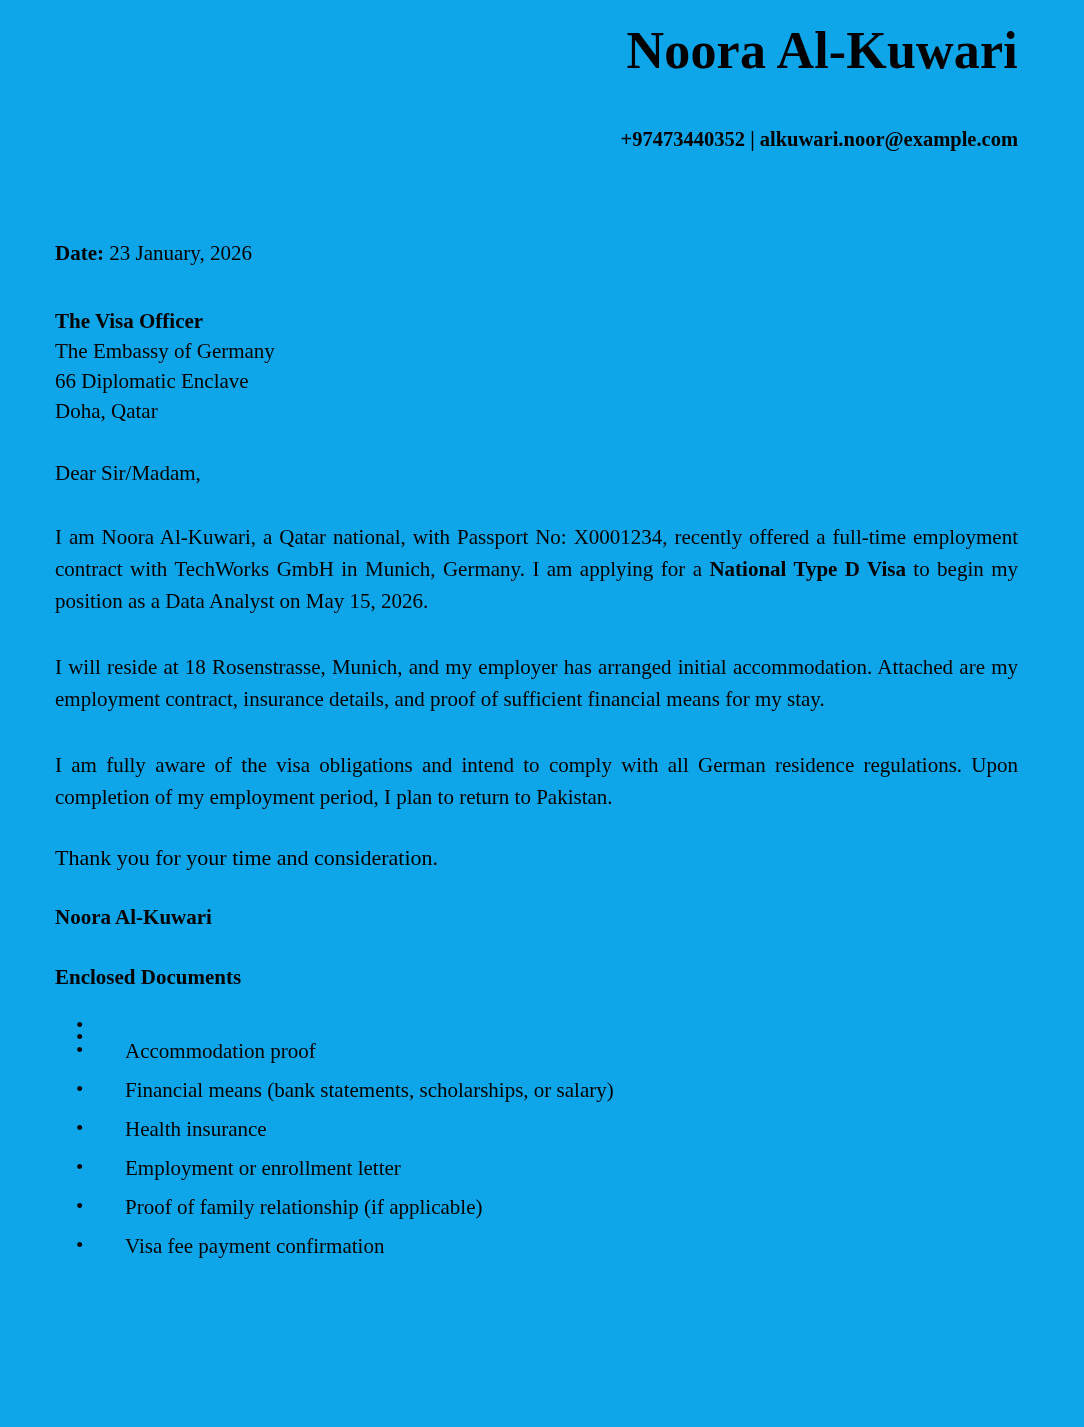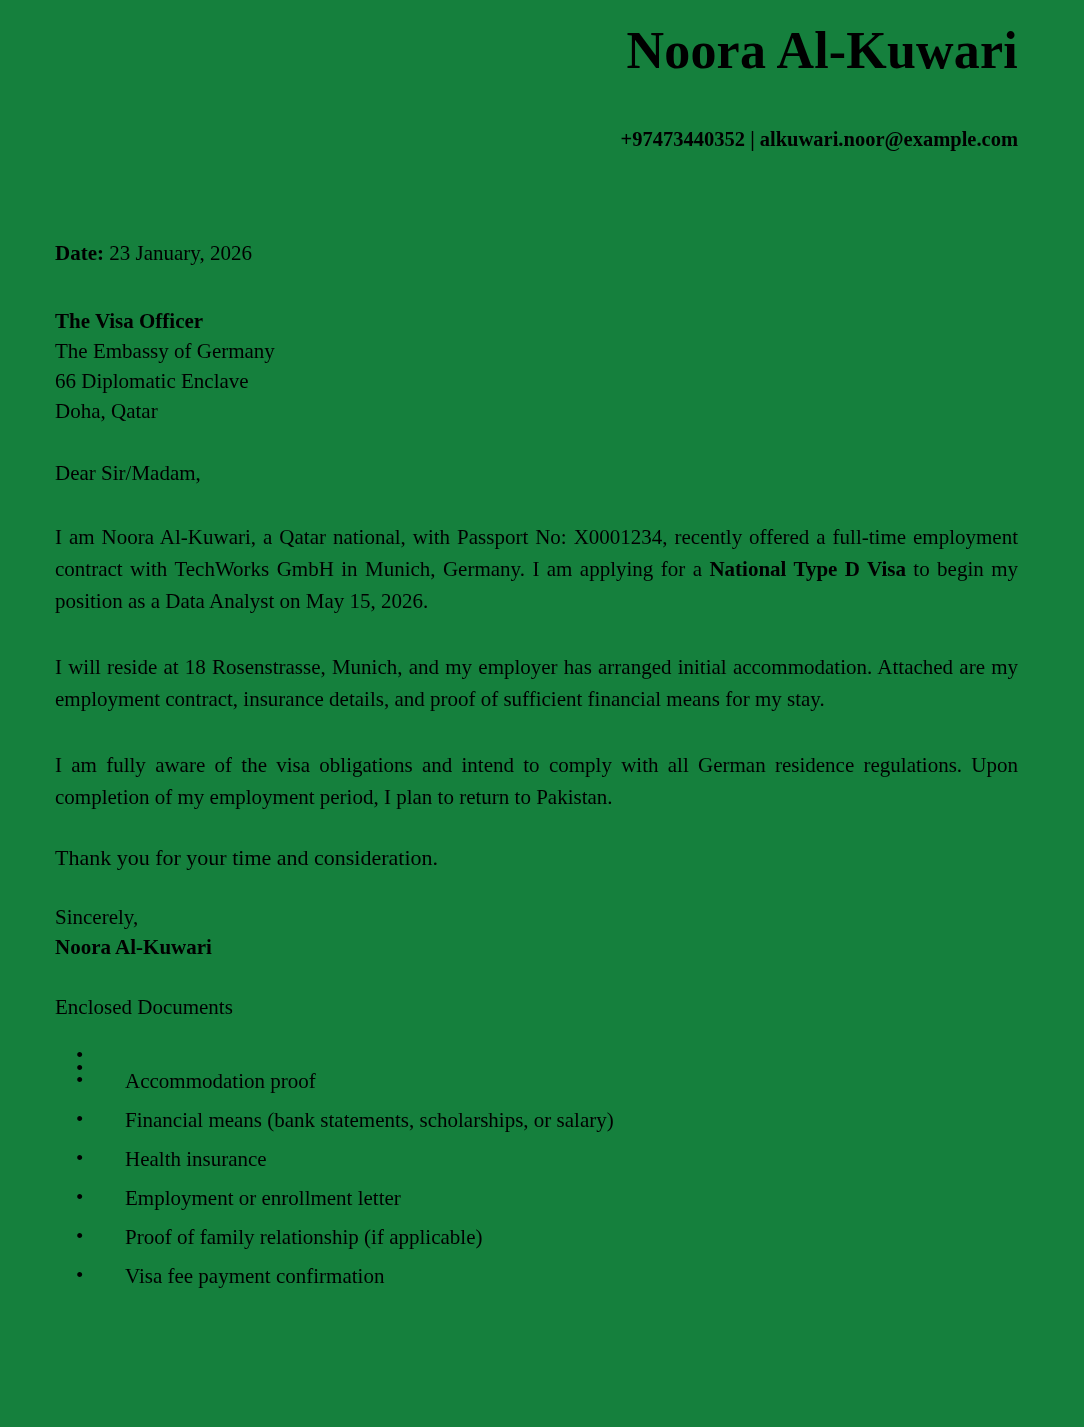--- a/index.html
+++ b/index.html
@@ -10,21 +10,21 @@
   }
   body {
     font-family: "Liberation Serif", "DejaVu Serif", serif;
     color: #000000;
     -webkit-font-smoothing: antialiased;
   }
   .page {
     position: relative;
     width: 1084px;
     height: 1427px;
-    background: #15803d;
+    background: #0ea5e9;
     box-sizing: border-box;
     padding: 0;
     overflow: hidden;
   }
   .content {
     position: absolute;
     left: 55px;
     top: 0;
     width: 963px;
   }
@@ -107,21 +107,21 @@
     font-weight: bold;
   }
   b, .bold {
     font-weight: bold;
   }
 
   
   .enclosed-heading {
     margin-top: 31px;
     font-size: 21px;
-    font-weight: normal;
+    font-weight: bold;
     line-height: 1.42;
   }
   .enclosed-list {
     list-style: none;
     margin: 20px 0 0 0;
     padding: 0;
   }
   .enclosed-list li {
     position: relative;
     font-size: 21px;
@@ -163,21 +163,20 @@
 
     <div id="body-paragraphs">
         <div class="body-para last-line-natural"><span>I am Noora Al-Kuwari, a Qatar national, with Passport No: X0001234, recently offered a full-time employment contract with TechWorks GmbH in Munich, Germany. I am applying for a </span><b>National Type D Visa</b><span> to begin my position as a Data Analyst on May 15, 2026.</span></div>
         <div class="body-para last-line-natural"><span>I will reside at 18 Rosenstrasse, Munich, and my employer has arranged initial accommodation. Attached are my employment contract, insurance details, and proof of sufficient financial means for my stay.</span></div>
         <div class="body-para last-line-natural"><span>I am fully aware of the visa obligations and intend to comply with all German residence regulations. Upon completion of my employment period, I plan to return to Pakistan.</span></div>
       </div>
 
     <div class="thanks">Thank you for your time and consideration.</div>
 
     <div class="closing">
-      <div>Sincerely,</div>
       <div class="signer">Noora Al-Kuwari</div>
     </div>
 
     <div class="enclosed-heading">Enclosed Documents</div>
     <ul class="enclosed-list" id="enclosed-list">
         <li><span class="bullet">•</span></li>
         <li><span class="bullet">•</span></li>
         <li><span class="bullet">•</span><span>Accommodation proof</span></li>
         <li><span class="bullet">•</span><span>Financial means (bank statements, scholarships, or salary)</span></li>
         <li><span class="bullet">•</span><span>Health insurance</span></li>

